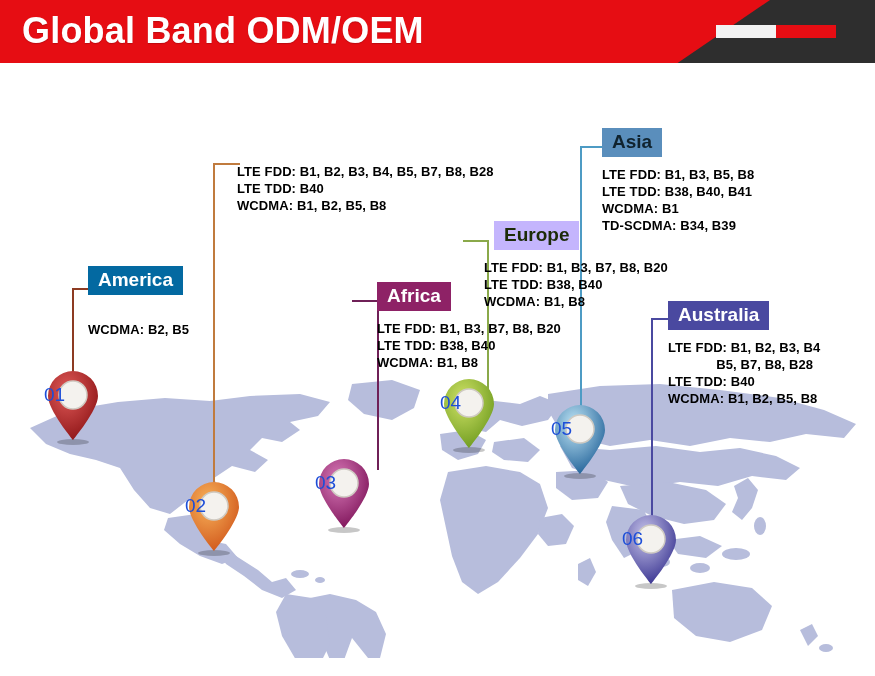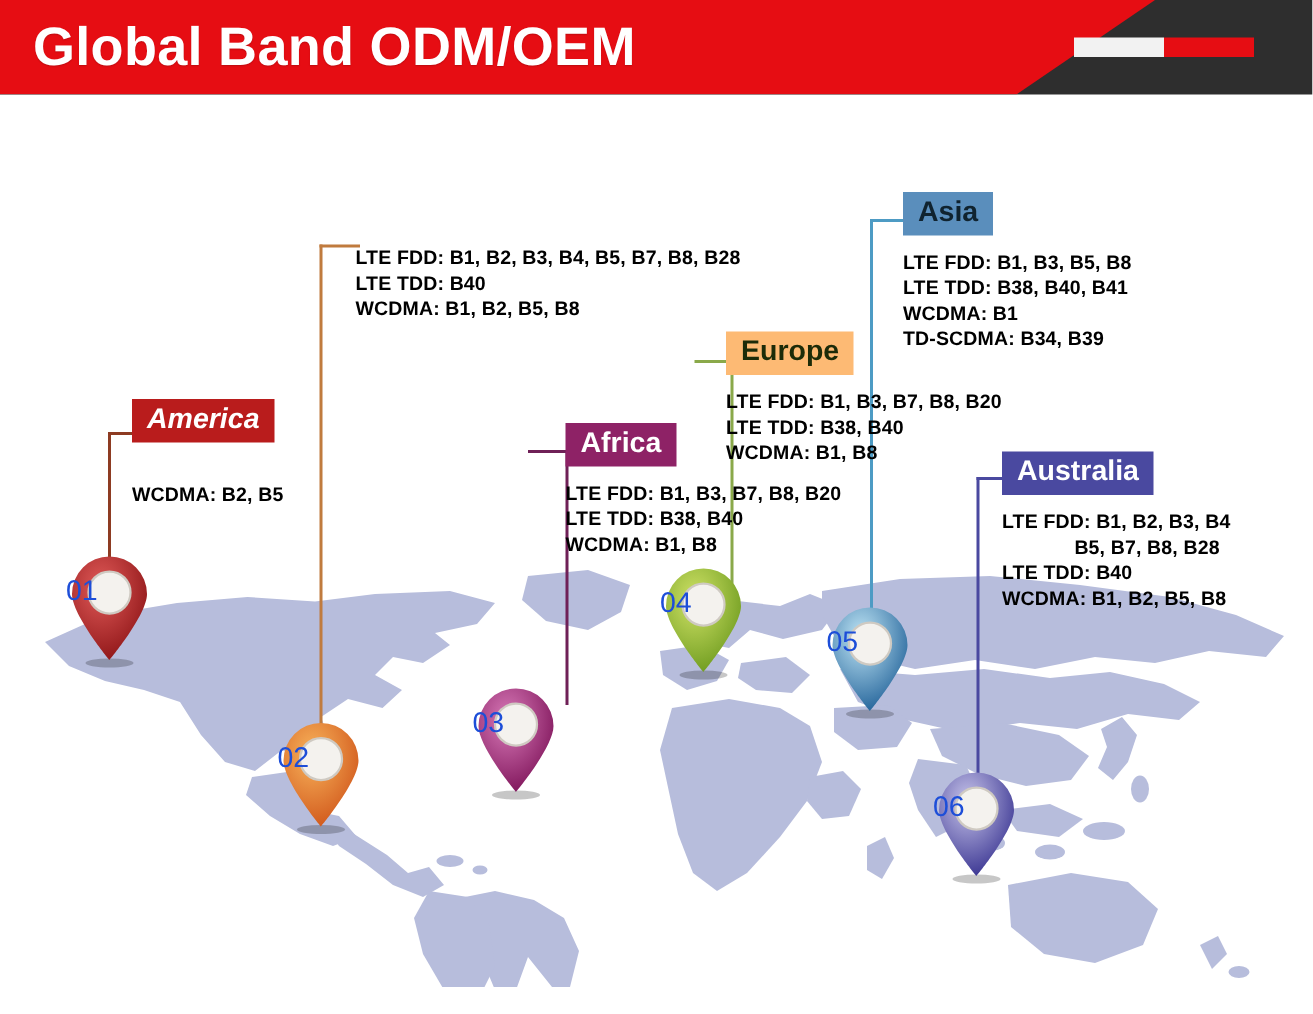--- a/index.html
+++ b/index.html
@@ -184,35 +184,35 @@
 <div class="connector conn-v" style="left:487px; top:240px; height:150px; background:#8aa94a;"></div>
 <div class="connector conn-h" style="left:463px; top:240px; width:26px; background:#8aa94a;"></div>
 
 <div class="connector conn-v" style="left:580px; top:146px; height:268px; background:#4d9bc4;"></div>
 <div class="connector conn-h" style="left:580px; top:146px; width:26px; background:#4d9bc4;"></div>
 
 <div class="connector conn-v" style="left:651px; top:318px; height:210px; background:#4a49a0;"></div>
 <div class="connector conn-h" style="left:651px; top:318px; width:22px; background:#4a49a0;"></div>
 
 <div class="region" style="left:88px; top:266px;">
-  <div class="region-label big" style="background:#b91c1c; color:#ffffff;font-style:italic;">America</div>
+  <div class="region-label big" style="background:#0369a1; color:#ffffff;">America</div>
   <div class="region-specs"><br><span>WCDMA: B2, B5</span></div>
 </div>
 
 <div class="region" style="left:237px; top:152px;">
   <div class="region-specs" style="margin-top:11px;"><span>LTE FDD: B1, B2, B3, B4, B5, B7, B8, B28</span><br><span>LTE TDD: B40</span><br><span>WCDMA: B1, B2, B5, B8</span></div>
 </div>
 
 <div class="region" style="left:355px; top:282px;margin-left:22px;">
   <div class="region-label big" style="background:#8e2266; color:#ffffff;">Africa</div>
   <div class="region-specs"><span>LTE FDD: B1, B3, B7, B8, B20</span><br><span>LTE TDD: B38, B40</span><br><span>WCDMA: B1, B8</span></div>
 </div>
 
 <div class="region" style="left:484px; top:221px;">
-  <div class="region-label big" style="background:#fdba74; color:#1c2b08;">Europe</div>
+  <div class="region-label big" style="background:#c4b5fd; color:#1c2b08;margin-left:10px;">Europe</div>
   <div class="region-specs"><span>LTE FDD: B1, B3, B7, B8, B20</span><br><span>LTE TDD: B38, B40</span><br><span>WCDMA: B1, B8</span></div>
 </div>
 
 <div class="region" style="left:602px; top:128px;">
   <div class="region-label big" style="background:#5a8ebc; color:#10232f;">Asia</div>
   <div class="region-specs"><span>LTE FDD: B1, B3, B5, B8</span><br><span>LTE TDD: B38, B40, B41</span><br><span>WCDMA: B1</span><br><span>TD-SCDMA: B34, B39</span></div>
 </div>
 
 <div class="region" style="left:668px; top:301px;">
   <div class="region-label big" style="background:#4a49a0; color:#ffffff;">Australia</div>

